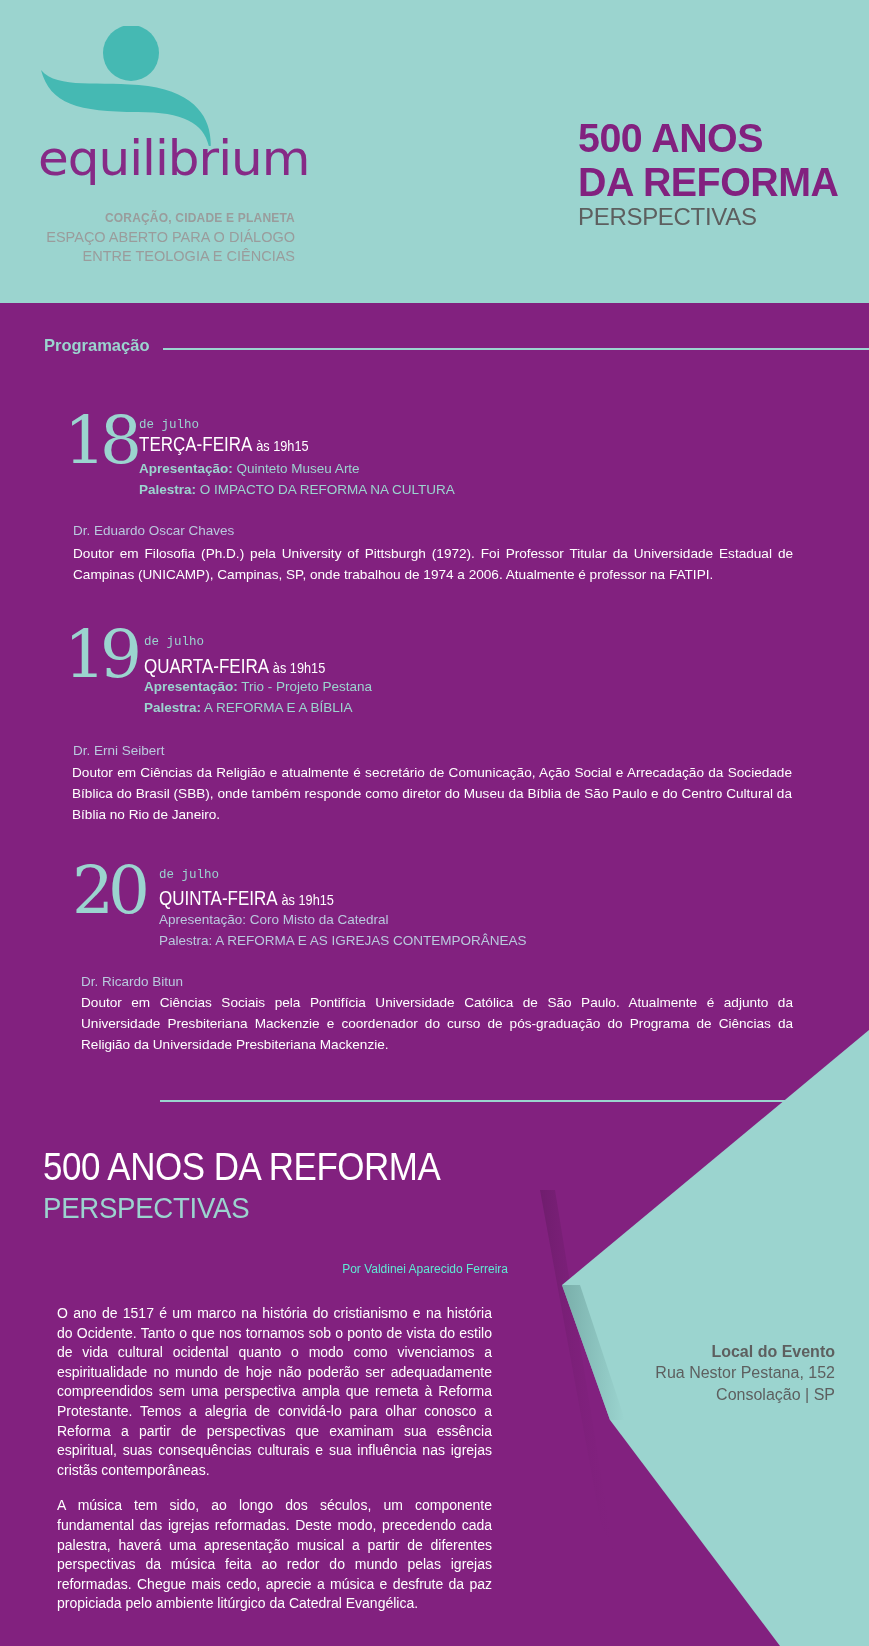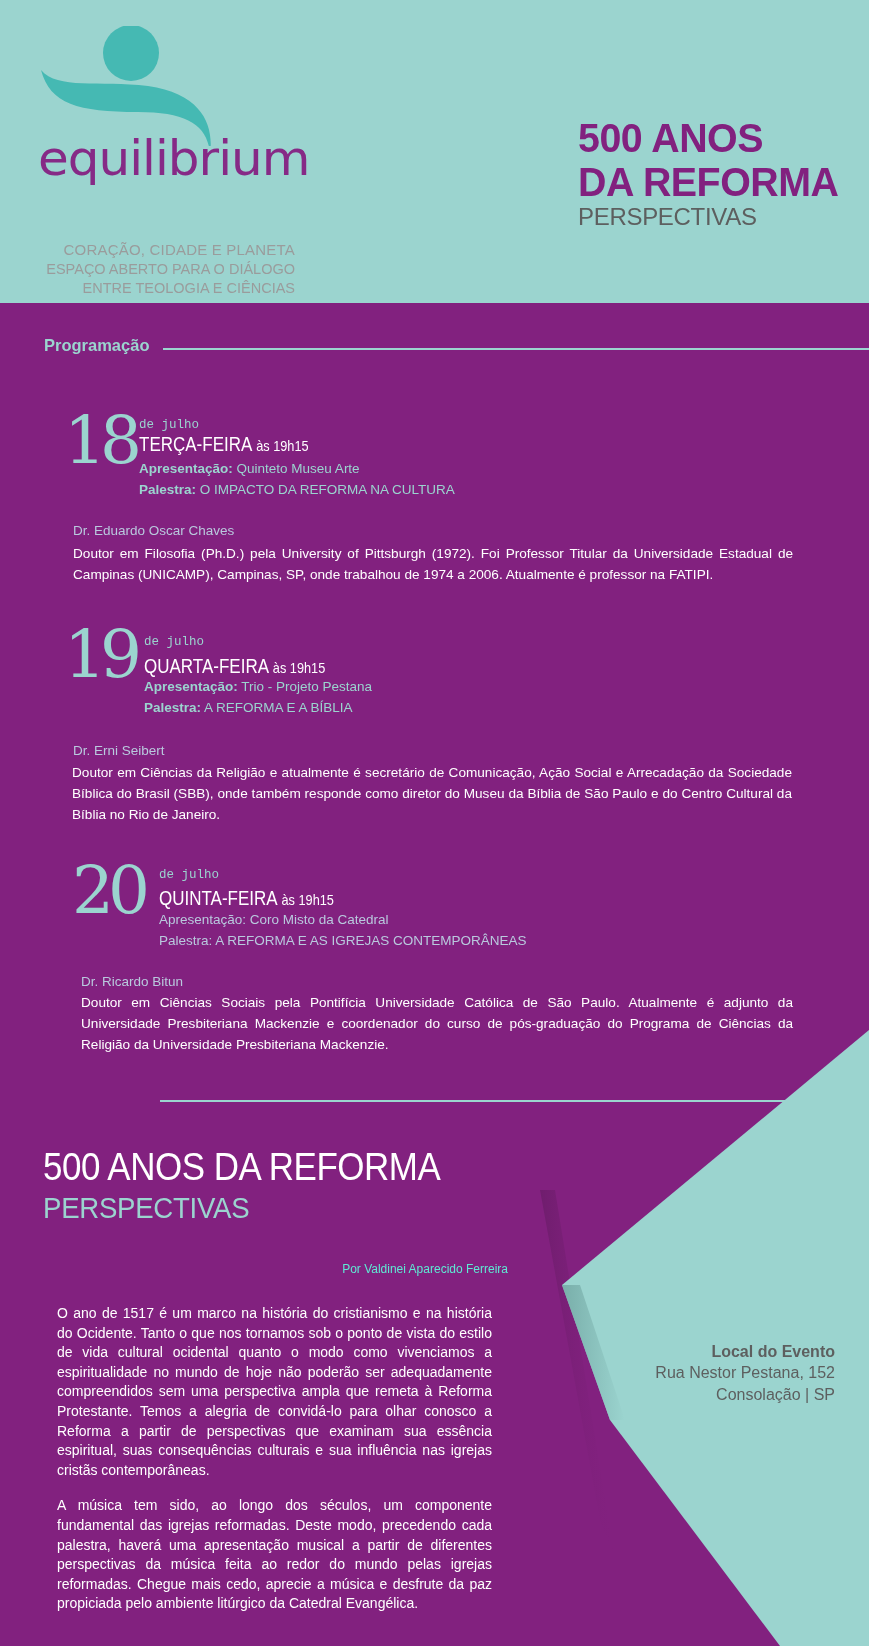--- a/index.html
+++ b/index.html
@@ -6,21 +6,21 @@
   html, body { width:869px; height:1646px; overflow:hidden; }
   body { background:#82217f; font-family:"Liberation Sans", sans-serif; position:relative; }
 
   .header { position:absolute; left:0; top:0; width:869px; height:303px; background:#9bd4cf; }
 
   
   .logo { position:absolute; left:38px; top:26px; width:260px; height:180px; }
   .logo svg { position:absolute; left:0; top:0; }
   .logo-word { position:absolute; left:0; top:108px; width:260px; font-family:"DejaVu Sans", sans-serif; font-weight:normal; font-size:50px; letter-spacing:-1px; color:#862a86; line-height:1; transform:scaleY(0.95); }
   .tagline { position:absolute; right:574px; top:208px; text-align:right; font-family:"Liberation Sans", sans-serif; color:#9a9c9c; }
-  .tagline .t1 { font-size:15px; font-weight:normal; letter-spacing:0.2px; line-height:20px;margin-top:32px; }
+  .tagline .t1 { font-size:12px; font-weight:bold; letter-spacing:0.2px; line-height:20px; }
   .tagline .t2, .tagline .t3 { font-size:14.5px; line-height:19px; }
 
   
   .badge { position:absolute; left:330px; top:28px; width:220px; height:262px; }
   .badge svg { position:absolute; left:0; top:0; }
   .badge-title { position:absolute; left:0; top:76px; width:197px; text-align:center; color:#fff; font-weight:bold; font-size:34px; letter-spacing:-0.5px; transform:scaleX(0.88); transform-origin:center; }
   .badge-year { position:absolute; left:82px; top:180px; width:120px; text-align:center; color:#fff; font-weight:bold; font-size:36px; transform:scaleX(0.88); }
 
   
   .headline { position:absolute; left:578px; top:88px;margin-top:28px; }

